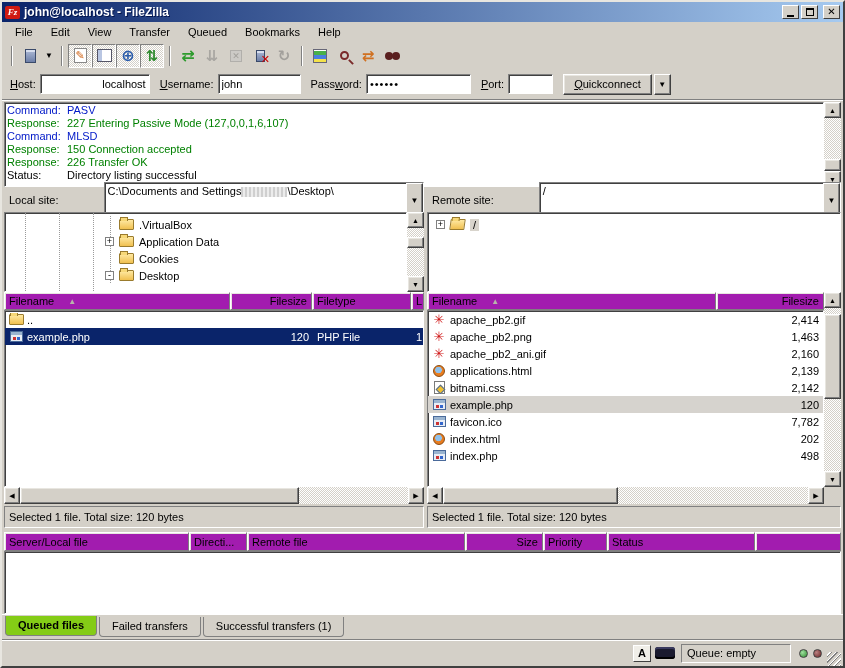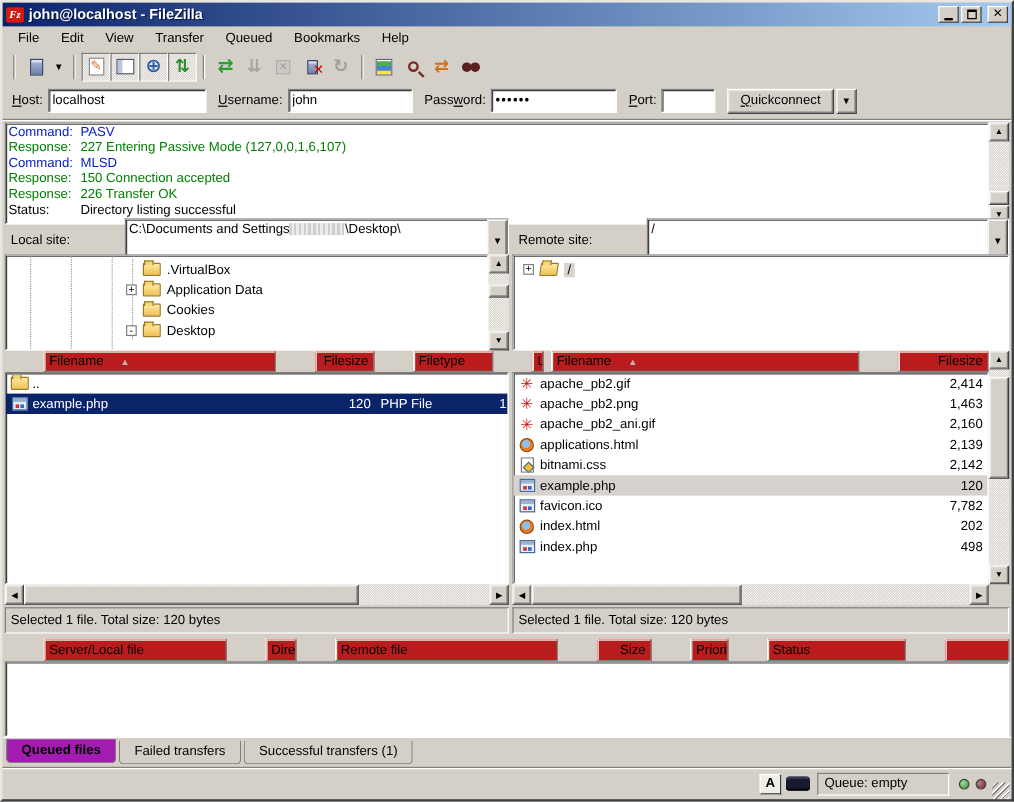--- a/index.html
+++ b/index.html
@@ -131,22 +131,22 @@
   .folder-icon { width:15px; height:11px; background:linear-gradient(180deg,#ffe9a2,#f0c050);
     border:1px solid #9a7b2d; border-radius:1px; position:relative; flex:0 0 auto; }
   .folder-icon::before { content:""; position:absolute; top:-3px; left:0; width:6px; height:3px;
     background:#f7d878; border:1px solid #9a7b2d; border-bottom:none; }
   .folder-icon.open { transform:skewX(-8deg); }
 
   
   .list-header { height:18px; display:grid; flex:0 0 auto; }
   .list-header.local-cols, .filelist.local-cols > .file-row { grid-template-columns:226px 82px 99px 1fr; }
   .list-header.remote-cols, .filelist.remote-cols > .file-row { grid-template-columns:289px 1fr; }
-  .hcell { background:#b91c1c; border:1px solid; border-color:#fff #808080 #808080 #fff;
-    box-shadow:inset 1px 1px 0 #e8e6e0; padding:1px 4px; display:flex; align-items:center; overflow:hidden; white-space:nowrap;margin-left:32px; }
+  .hcell { background:#a21caf; border:1px solid; border-color:#fff #808080 #808080 #fff;
+    box-shadow:inset 1px 1px 0 #e8e6e0; padding:1px 4px; display:flex; align-items:center; overflow:hidden; white-space:nowrap; }
   .hcell.right { justify-content:flex-end; }
   .sort-arrow { color:#b8b4aa; font-size:8px; margin-left:14px; }
   .list-area { flex:1; display:flex; min-height:0; }
   .filelist { flex:1; background:#fff; overflow:hidden; display:flex; flex-direction:column;
     border:1px solid; border-color:#808080 #fff #fff #808080; box-shadow:inset 1px 1px 0 #404040; }
   .file-row { display:grid; height:17px; align-items:center; flex:0 0 auto; }
   .file-row .cell { padding:0 4px; white-space:nowrap; overflow:hidden; display:flex; align-items:center; }
   .file-row .cell.right { justify-content:flex-end; }
   .file-row.sel-focus { background:#0a246a; color:#fff; }
   .file-row.sel-blur { background:#d6d3ce; }
@@ -168,21 +168,21 @@
     display:flex; align-items:center; padding:0 4px; white-space:nowrap; overflow:hidden; }
 
   
   .queue-header { height:19px; display:grid; grid-template-columns:185px 58px 218px 78px 64px 148px 1fr;
     flex:0 0 auto; margin:2px 2px 0 2px; }
   .queue-body { height:63px; flex:0 0 auto; margin:0 2px; }
   .tabs { height:23px; display:flex; align-items:flex-end; padding:2px 3px 0 3px; flex:0 0 auto;
     border-top:1px solid #fff; }
   .tab { padding:3px 12px 4px 12px; background:#d4d0c8; border:1px solid #808080; border-top:none;
     border-radius:0 0 4px 4px; margin-right:2px; }
-  .tab.active { background:#a21caf; font-weight:bold; position:relative; top:-1px; }
+  .tab.active { background:#84cc16; font-weight:bold; position:relative; top:-1px; }
 
   
   .statusbar { height:27px; display:flex; align-items:center; padding:0 2px 0 6px; flex:0 0 auto;
     border-top:1px solid #808080; box-shadow:inset 0 1px 0 #fff; margin-top:2px; }
   .sb-spacer { flex:1; }
   .ascii-ind { width:18px; height:17px; background:#f0eee8; border:1px solid; border-color:#fff #404040 #404040 #fff;
     display:flex; align-items:center; justify-content:center; font-weight:bold; font-size:11px; margin-right:4px; }
   .badge-ind { width:20px; height:12px; background:#1a1a2e; border-radius:3px; margin-right:6px;
     box-shadow:inset 0 2px 0 #3a3a5e, inset 0 -2px 0 #000; }
   .queue-panel { width:110px; height:19px; background:#d4d0c8; border:1px solid; border-color:#808080 #fff #fff #808080;
@@ -278,23 +278,23 @@
     <div class="tbtn">
         <span class="binoculars">
           <span></span>
           <span></span>
         </span>
       </div>
   </div>
 
   <div class="quickconnect">
     <span class="qc-label" style="margin-left:2px"><span></span><u>H</u><span>ost:</span></span>
-    <input class="field" style="width: 132px;" readonly="" value="localhost">
+    <input class="field" style="width: 110px; text-align: right;" readonly="" value="localhost">
     <span class="qc-label"><span></span><u>U</u><span>sername:</span></span>
-    <input class="field" style="width: 104px;" readonly="" value="john">
+    <input class="field" style="width: 83px;" readonly="" value="john">
     <span class="qc-label"><span>Pass</span><u>w</u><span>ord:</span></span>
     <input class="field" style="width: 105px; letter-spacing: 1px;" readonly="" value="••••••">
     <span class="qc-label"><span></span><u>P</u><span>ort:</span></span>
     <input class="field" style="width: 45px;" readonly="" value="">
     <button class="qc-btn"><u>Q</u><span>uickconnect</span></button>
     <div class="qc-drop">
         <span>▼</span>
       </div>
   </div>
 

